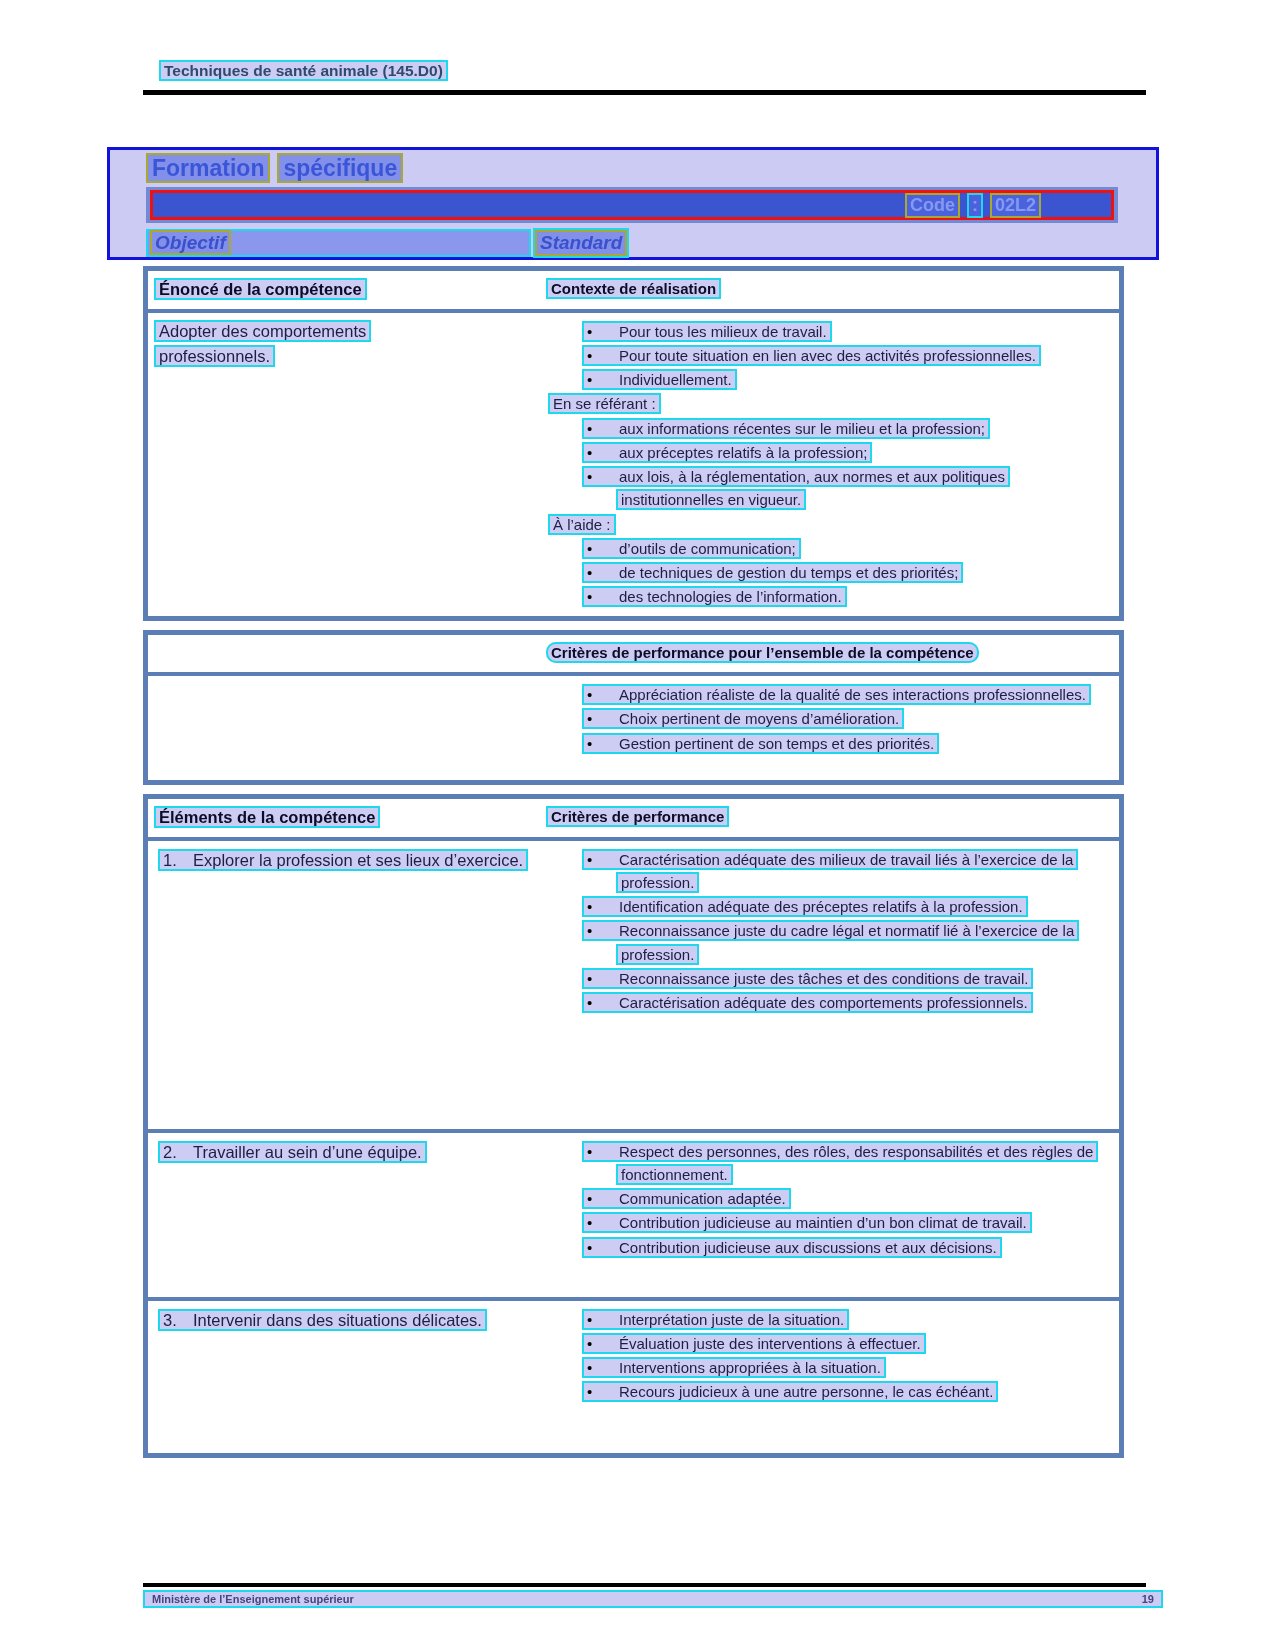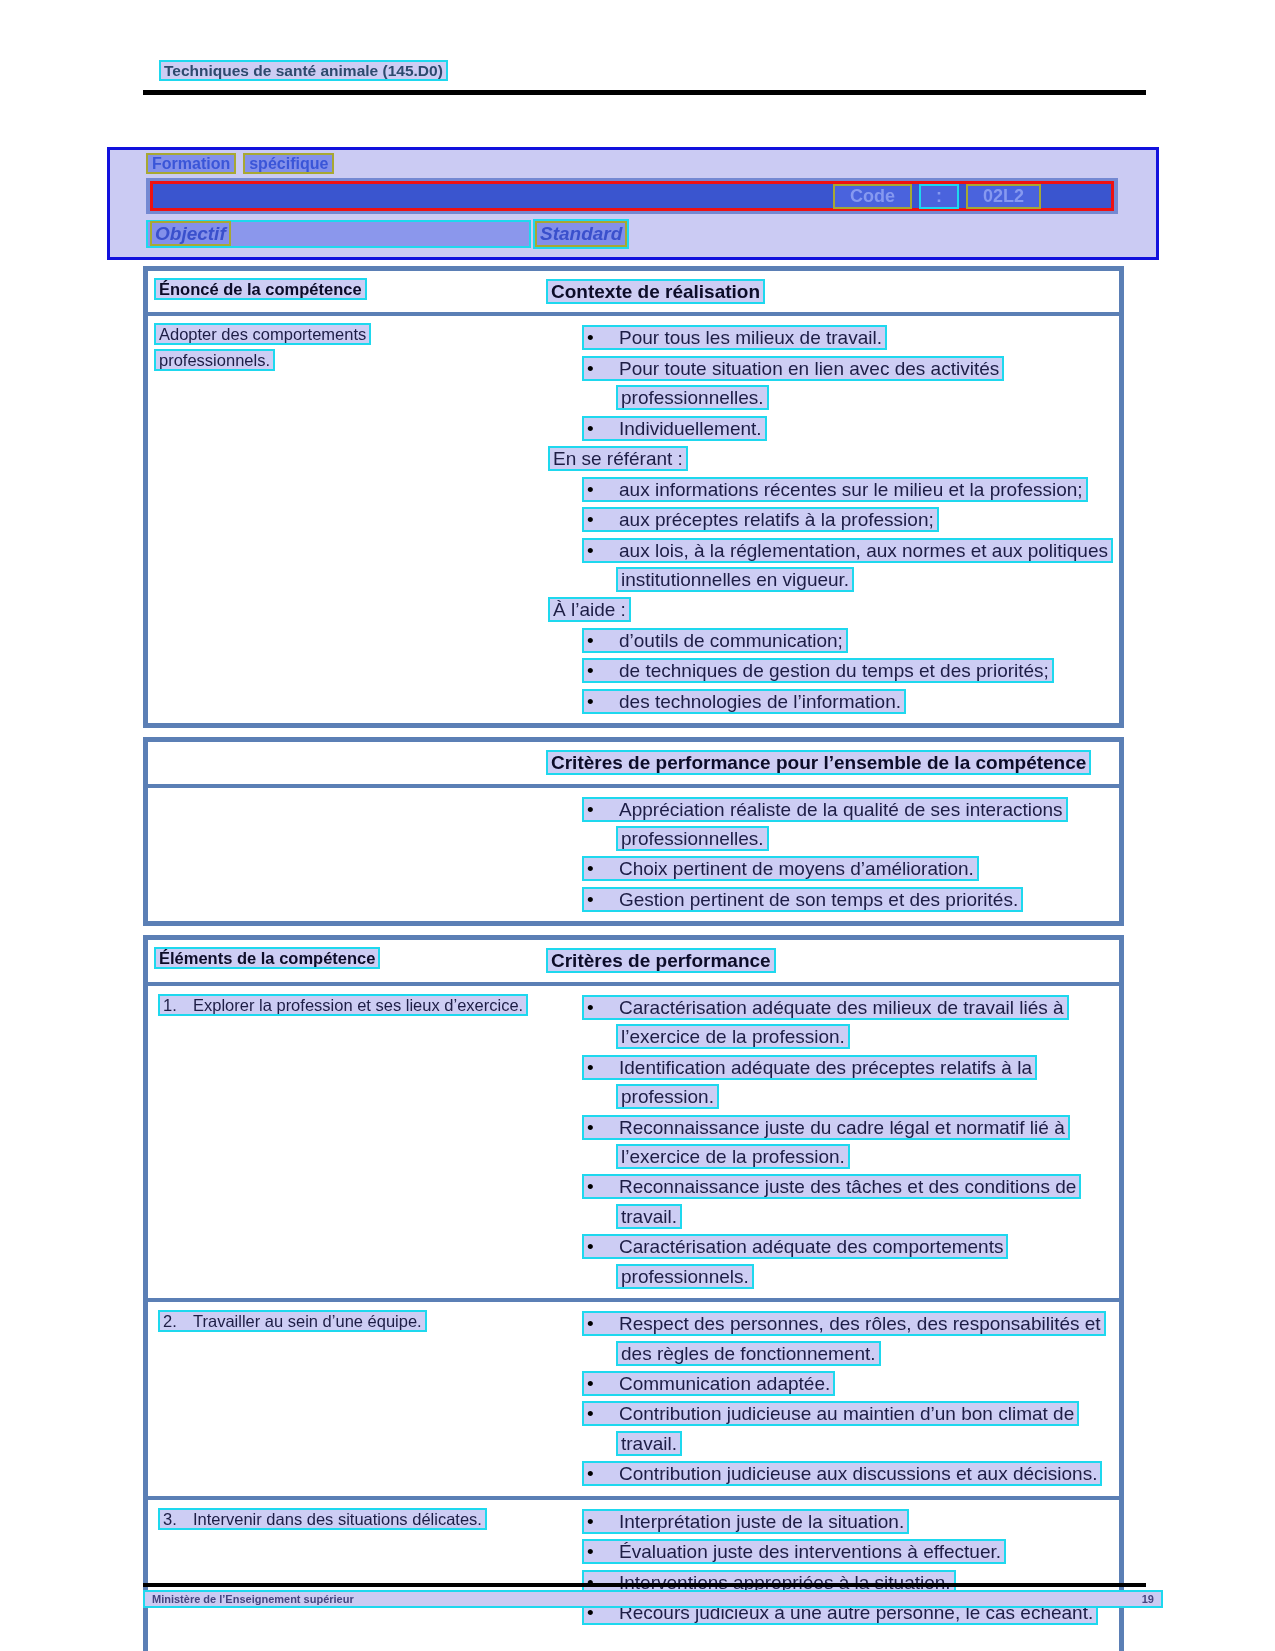--- a/index.html
+++ b/index.html
@@ -13,44 +13,44 @@
   
   .doc-header{position:absolute;left:143px;top:62px;width:1003px;font-size:15.5px;margin-left:16px;}
   .doc-header .hl{font-weight:bold;color:#2e4a6e;}
   .header-rule{position:absolute;left:143px;top:90px;width:1003px;height:5px;background:#000;}
 
   
   .formation-box{position:absolute;left:107px;top:147px;width:1052px;height:113px;
                  background:#cbcbf3;border:3px solid #1212dd;box-sizing:border-box;
                  padding:5px 0 0 36px;}
   .formation-title .word{background:#8390ea;border:2px solid #a8a832;color:#3a55d8;
-                         font-weight:bold;font-size:16px;padding:0 4px;margin-right:7px;}
+                         font-weight:bold;font-size:23px;padding:0 4px;margin-right:7px;}
   .code-bar-outer{margin-top:5px;width:972px;background:#7489d2;padding:3px 4px;box-sizing:border-box;}
   .code-bar{background:#3a55cf;border:3px solid #ee1111;height:30px;display:flex;
             align-items:center;justify-content:flex-end;padding-right:70px;gap:7px;box-sizing:border-box;}
   .code-chip{color:#8699f0;font-weight:bold;font-size:18px;border:2px solid #a8a832;
-             background:#4a63dd;padding:0 15px;}
+             background:#4a63dd;padding:0 3px;}
   .sep-chip{border-color:#1ed8ee;}
   .obj-std-row{margin-top:6px;display:flex;align-items:center;}
   .obj-box{width:385px;border:2px solid #1ed8ee;background:#8b97ec;padding:1px 2px;box-sizing:border-box;}
   .obj-inner,.std-chip{font-style:italic;font-weight:bold;font-size:19px;color:#3a50cc;
                        background:#8390ea;border:2px solid #a8a832;padding:0 3px;}
   .std-chip{outline:2px solid #1ed8ee;margin-left:4px;}
 
   
   .tables{position:absolute;left:143px;top:266px;width:981px;}
   .tbl{border:5px solid #5b7fb5;box-sizing:border-box;background:#fff;margin-bottom:9px;}
   .trow{display:flex;}
   .trow.rule{border-top:4px solid #5b7fb5;}
   .cell-l{width:392px;flex:none;padding:6px 4px 6px 6px;box-sizing:border-box;
           font-size:16.5px;line-height:1.55;}
-  .cell-r{flex:1;padding:6px 8px 6px 6px;box-sizing:border-box;font-size:19px;line-height:1.55;}
+  .cell-r{flex:1;padding:6px 8px 6px 6px;box-sizing:border-box;font-size:15px;line-height:1.55;}
   .th .hl{font-weight:bold;color:#0c0c28;}
   .narrow{max-width:312px;}
-  .hdr2{max-width:470px;display:inline;}
+  .hdr2{max-width:470px;display:inline;border-radius:10px;}
 
   .lead-label{margin:1px 0 1px 2px;}
   .bullet{padding-left:70px;text-indent:-34px;margin:1px 0;}
   .bullet .hl::before{content:"\2022";display:inline-block;width:32px;text-indent:0;color:#000;}
 
   .numline{padding-left:34px;text-indent:-30px;max-width:352px;margin:1px 0;}
   .numline .num{display:inline-block;width:30px;text-indent:0;}
 
   
   .footer-rule{position:absolute;left:143px;top:1583px;width:1003px;height:4px;background:#000;}

